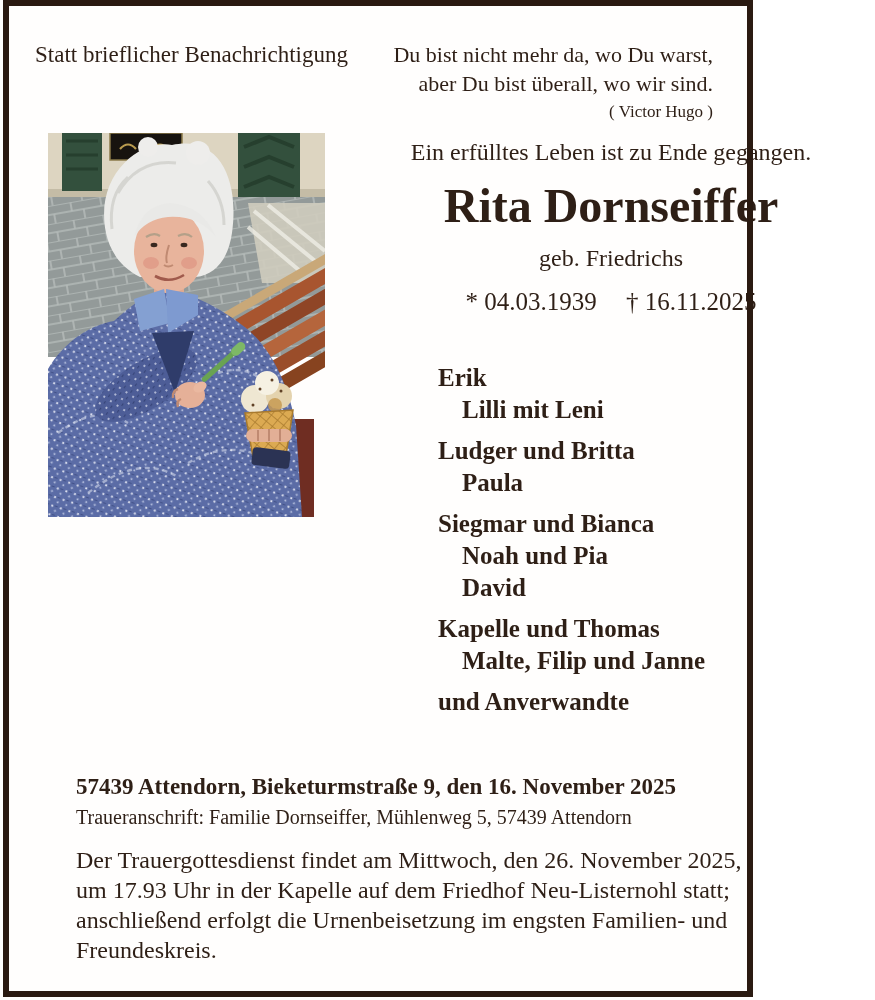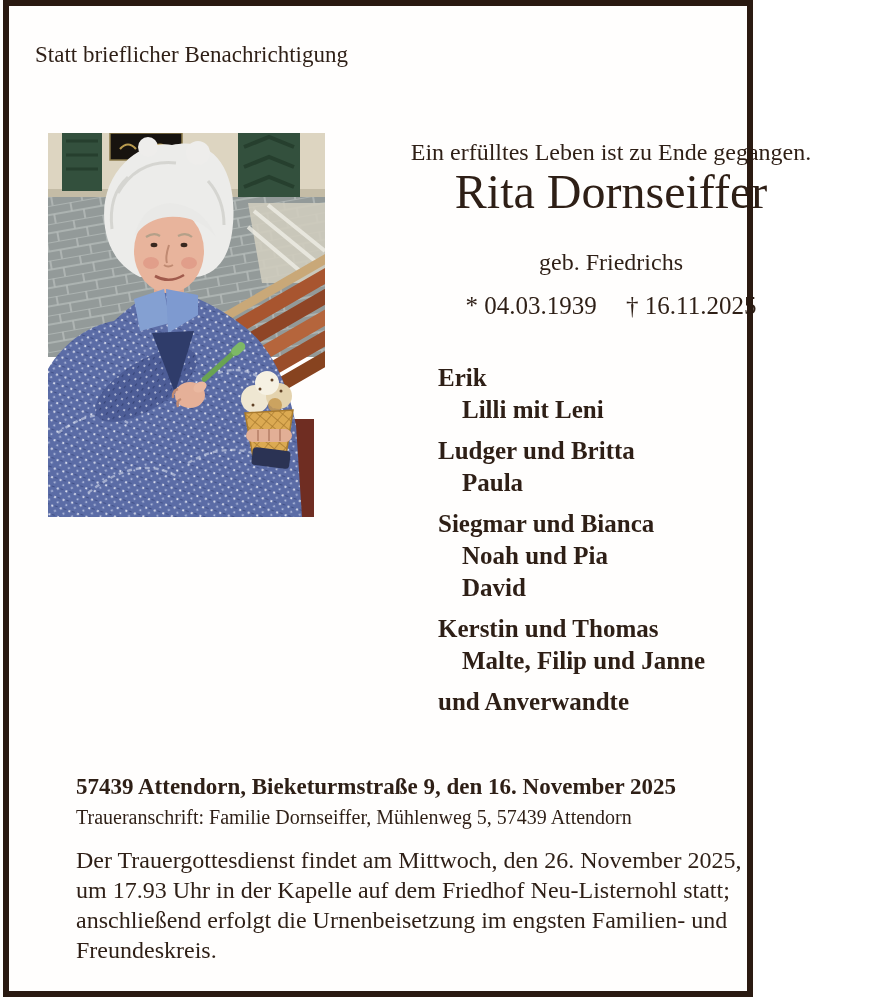--- a/index.html
+++ b/index.html
@@ -9,41 +9,46 @@
   .frame{position:absolute;left:3px;top:0;right:4px;bottom:3px;
          border:6px solid #2a1a11;pointer-events:none;}
   .header-note{position:absolute;left:35px;top:42px;font-size:23px;white-space:nowrap;}
   .quote-block{position:absolute;right:44px;top:40px;text-align:right;}
   .quote-line{font-size:22px;line-height:29px;white-space:nowrap;}
   .quote-attr{font-size:17px;line-height:24px;margin-top:2px;}
   .photo-wrap{position:absolute;left:48px;top:133px;width:277px;height:384px;}
   .photo-wrap svg{display:block;width:277px;height:384px;}
   .right-col{position:absolute;left:390px;top:138px;width:442px;text-align:center;}
   .intro-line{font-size:24px;line-height:28px;white-space:nowrap;}
-  .deceased-name{font-size:48px;font-weight:normal;line-height:52px;white-space:nowrap;}
-  .maiden{font-size:24px;line-height:28px;margin-top:30px;}
+  .deceased-name{font-size:48px;font-weight:bold;line-height:52px;margin-top:14px;white-space:nowrap;}
+  .maiden{font-size:24px;line-height:28px;margin-top:12px;}
   .dates{font-size:25px;line-height:30px;margin-top:15px;white-space:nowrap;}
   .dates .death{margin-left:23px;text-align:right;}
   .family-list{position:absolute;left:438px;top:362px;}
   .fam-line{font-size:25px;font-weight:bold;line-height:32px;white-space:nowrap;}
   .fam-indent{padding-left:24px;}
   .fam-group{margin-top:9px;}
   .address-block{position:absolute;left:76px;top:773px;}
   .address-bold{font-size:23px;font-weight:bold;line-height:28px;white-space:nowrap;}
   .address-reg{font-size:20px;line-height:26px;margin-top:3px;white-space:nowrap;}
   .service-block{position:absolute;left:76px;top:845px;}
   .service-line{font-size:24px;line-height:30px;white-space:nowrap;}
 </style>
 </head>
 <body>
 
 <div class="sheet">
 
   <div class="header-note">Statt brieflicher Benachrichtigung</div>
 
+  <div class="quote-block">
+    <div class="quote-line">Du bist nicht mehr da, wo Du warst,</div>
+    <div class="quote-line">aber Du bist überall, wo wir sind.</div>
+    <div class="quote-attr">( Victor Hugo )</div>
+  </div>
 
   <div class="photo-wrap">
     <svg viewBox="0 0 277 384" xmlns="http://www.w3.org/2000/svg">
       <defs>
         <pattern id="knit" width="9" height="9" patternUnits="userSpaceOnUse" patternTransform="rotate(18)">
           <rect width="9" height="9" fill="#5b6ca6"></rect>
           <circle cx="2.2" cy="2.2" r="1.1" fill="#e7eaf4" opacity="0.95"></circle>
           <circle cx="6.4" cy="6.2" r="1.0" fill="#cdd5ec" opacity="0.85"></circle>
           <rect x="4.5" y="1" width="3.2" height="1.1" fill="#39477e" opacity="0.7"></rect>
         </pattern>
@@ -158,21 +163,21 @@
   </div>
 
   <div class="family-list">
     <div class="fam-line">Erik</div>
     <div class="fam-line fam-indent">Lilli mit Leni</div>
     <div class="fam-line fam-group">Ludger und Britta</div>
     <div class="fam-line fam-indent">Paula</div>
     <div class="fam-line fam-group">Siegmar und Bianca</div>
     <div class="fam-line fam-indent">Noah und Pia</div>
     <div class="fam-line fam-indent">David</div>
-    <div class="fam-line fam-group">Kerstin und Thomas</div>
+    <div class="fam-line fam-group">Kapelle und Thomas</div>
     <div class="fam-line fam-indent">Malte, Filip und Janne</div>
     <div class="fam-line fam-group">und Anverwandte</div>
   </div>
 
   <div class="address-block">
     <div class="address-bold">57439 Attendorn, Bieketurmstraße 9, den 16. November 2025</div>
     <div class="address-reg">Traueranschrift: Familie Dornseiffer, Mühlenweg 5, 57439 Attendorn</div>
   </div>
 
   <div class="service-block">

